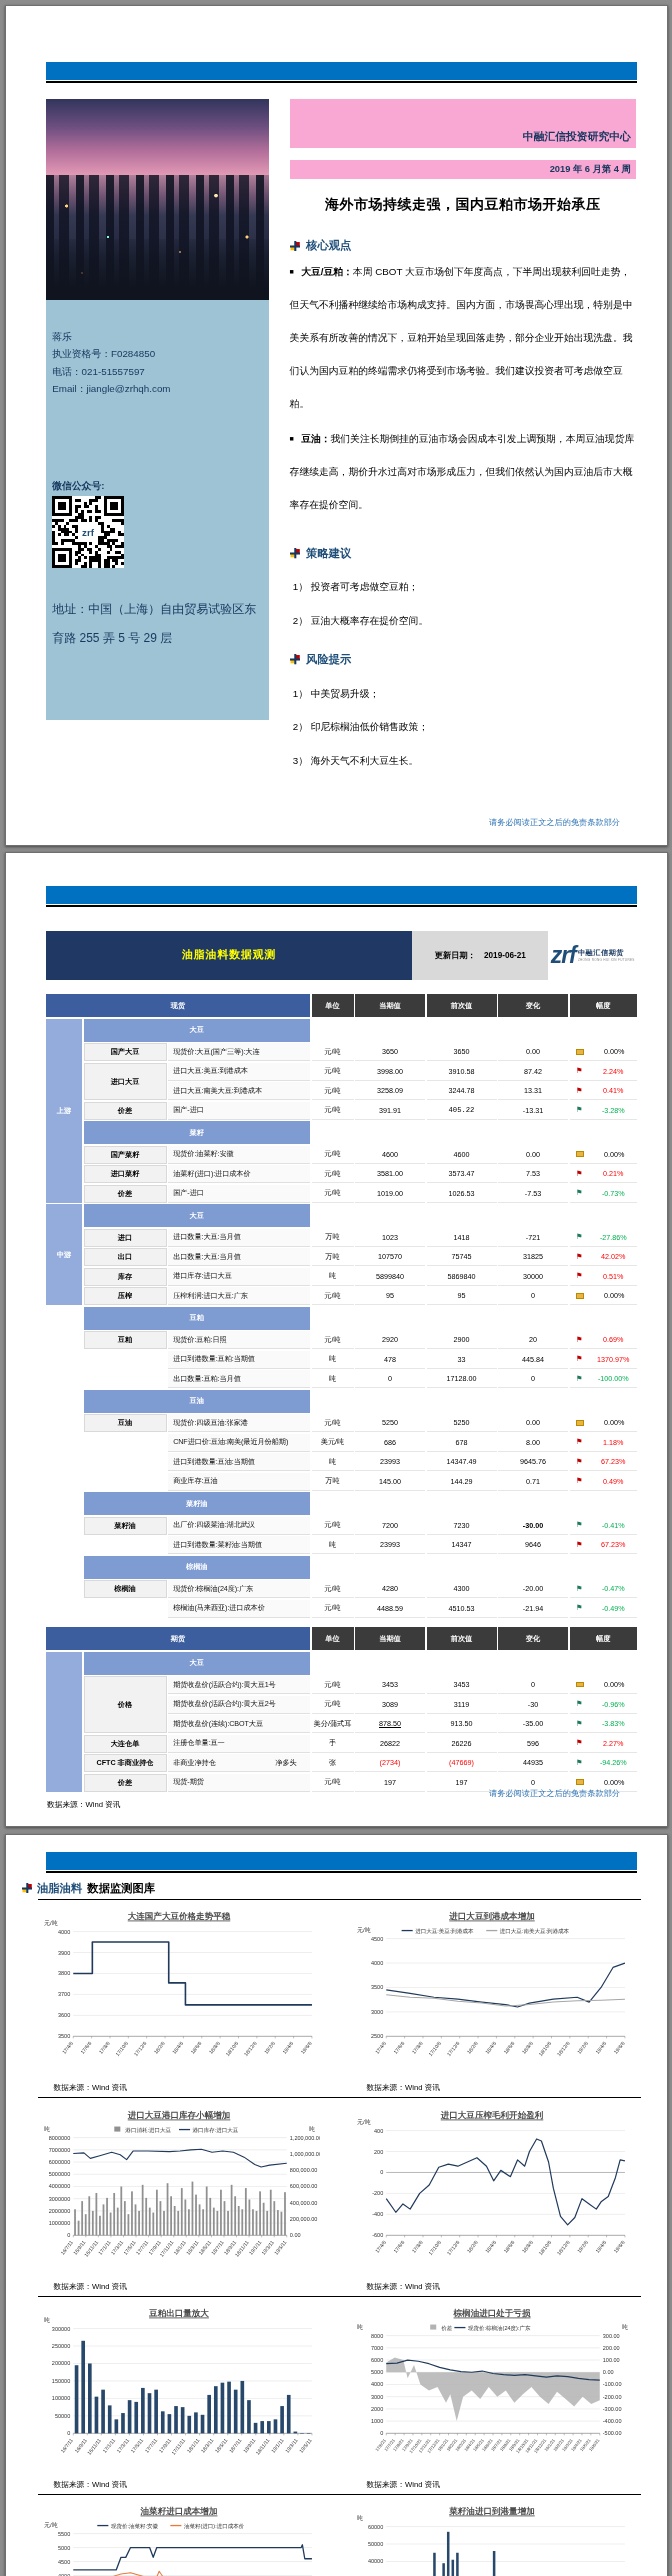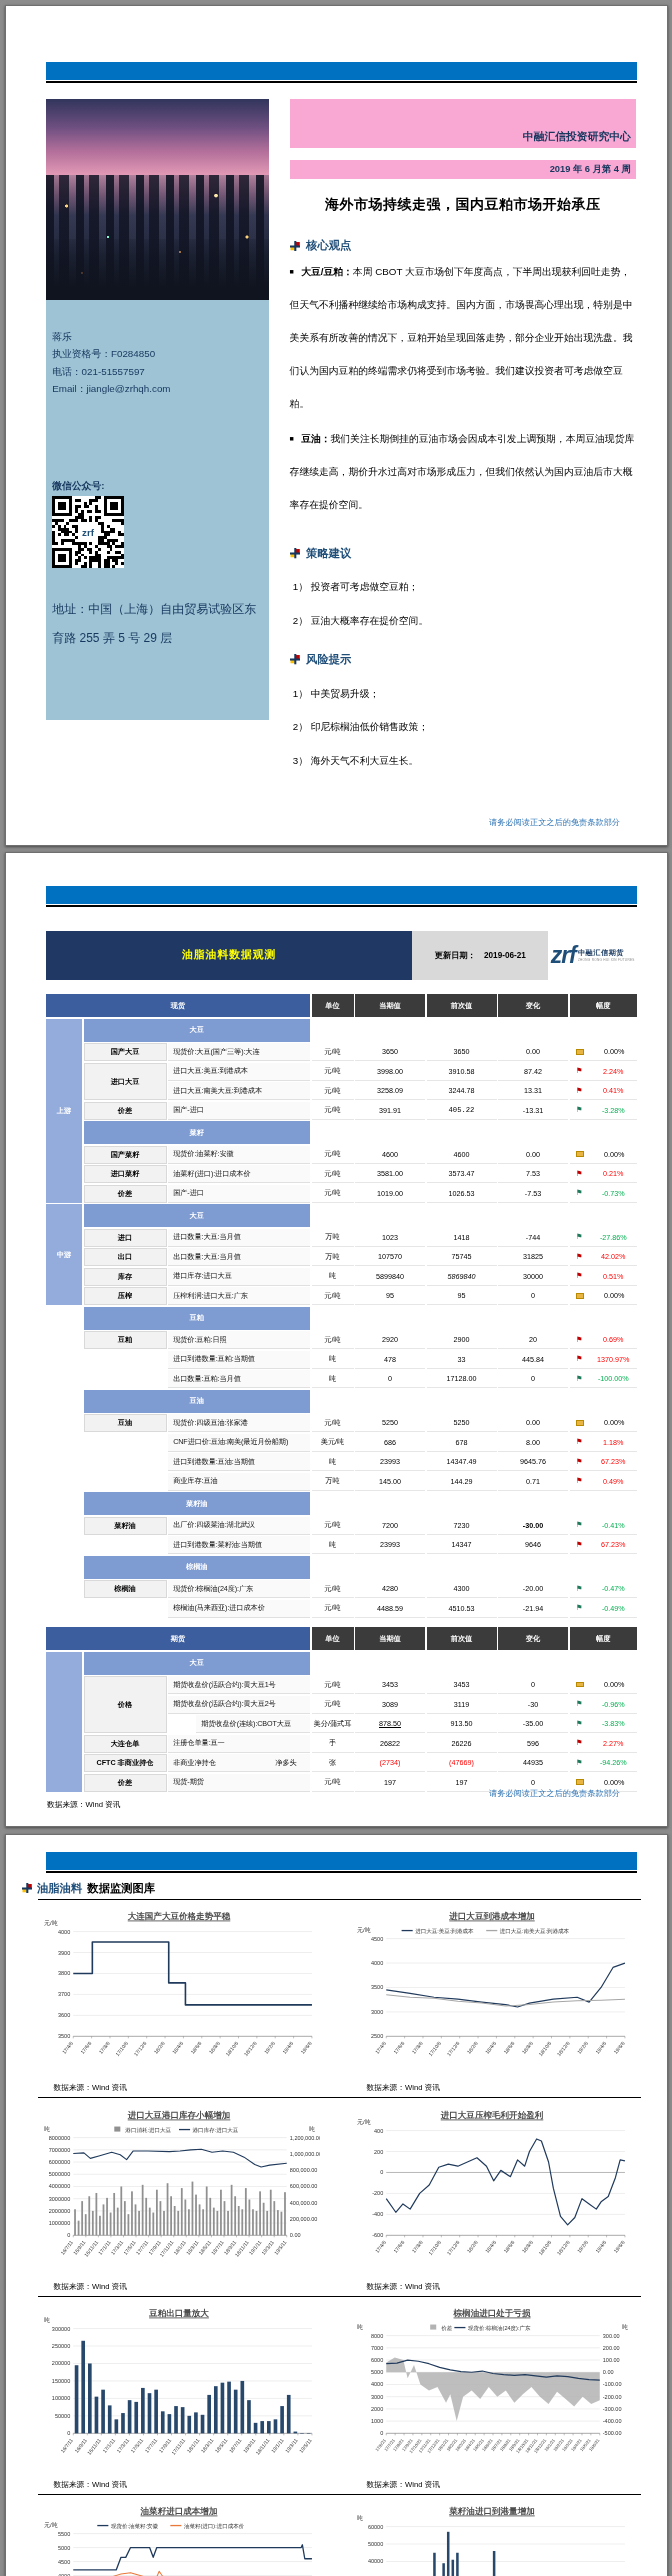--- a/index.html
+++ b/index.html
@@ -452,40 +452,40 @@
             <span class="flg dn">⚑</span>
             <span class="pct dn">-0.73%</span>
           </div>
           <div class="c g-band" style="grid-area: 11 / 1 / span 5;">中游</div>
           <div class="c s-band" style="grid-area: 11 / 2 / auto / span 2;">大豆</div>
           <div class="c lab" style="grid-area: 12 / 2;">进口</div>
           <div class="c desc" style="grid-area: 12 / 3;">进口数量:大豆:当月值</div>
           <div class="c unit" style="grid-area: 12 / 4;">万吨</div>
           <div class="c num" style="grid-area: 12 / 5;">1023</div>
           <div class="c num" style="grid-area: 12 / 6;">1418</div>
-          <div class="c num" style="grid-area: 12 / 7;">-744</div>
+          <div class="c num" style="grid-area: 12 / 7;">-721</div>
           <div class="c pctc" style="grid-area: 12 / 8;">
             <span class="flg dn">⚑</span>
             <span class="pct dn">-27.86%</span>
           </div>
           <div class="c lab" style="grid-area: 13 / 2;">出口</div>
           <div class="c desc" style="grid-area: 13 / 3;">出口数量:大豆:当月值</div>
           <div class="c unit" style="grid-area: 13 / 4;">万吨</div>
           <div class="c num" style="grid-area: 13 / 5;">107570</div>
           <div class="c num" style="grid-area: 13 / 6;">75745</div>
           <div class="c num" style="grid-area: 13 / 7;">31825</div>
           <div class="c pctc" style="grid-area: 13 / 8;">
             <span class="flg up">⚑</span>
             <span class="pct up">42.02%</span>
           </div>
           <div class="c lab" style="grid-area: 14 / 2;">库存</div>
           <div class="c desc" style="grid-area: 14 / 3;">港口库存:进口大豆</div>
           <div class="c unit" style="grid-area: 14 / 4;">吨</div>
           <div class="c num" style="grid-area: 14 / 5;">5899840</div>
-          <div class="c num" style="grid-area: 14 / 6; font-style: italic;">5869840</div>
+          <div class="c num" style="grid-area: 14 / 6;">5869840</div>
           <div class="c num" style="grid-area: 14 / 7;">30000</div>
           <div class="c pctc" style="grid-area: 14 / 8;">
             <span class="flg up">⚑</span>
             <span class="pct up">0.51%</span>
           </div>
           <div class="c lab" style="grid-area: 15 / 2;">压榨</div>
           <div class="c desc" style="grid-area: 15 / 3;">压榨利润:进口大豆:广东</div>
           <div class="c unit" style="grid-area: 15 / 4;">元/吨</div>
           <div class="c num" style="grid-area: 15 / 5;">95</div>
           <div class="c num" style="grid-area: 15 / 6;">95</div>
@@ -625,21 +625,21 @@
           </div>
           <div class="c desc" style="grid-area: 4 / 3;">期货收盘价(活跃合约):黄大豆2号</div>
           <div class="c unit" style="grid-area: 4 / 4;">元/吨</div>
           <div class="c num" style="grid-area: 4 / 5;">3089</div>
           <div class="c num" style="grid-area: 4 / 6;">3119</div>
           <div class="c num" style="grid-area: 4 / 7;">-30</div>
           <div class="c pctc" style="grid-area: 4 / 8;">
             <span class="flg dn">⚑</span>
             <span class="pct dn">-0.96%</span>
           </div>
-          <div class="c desc" style="grid-area: 5 / 3; margin-left: 28px;">期货收盘价(连续):CBOT大豆</div>
+          <div class="c desc" style="grid-area: 5 / 3;">期货收盘价(连续):CBOT大豆</div>
           <div class="c unit" style="grid-area: 5 / 4;">美分/蒲式耳</div>
           <div class="c num" style="grid-area: 5 / 5; text-decoration: underline;">878.50</div>
           <div class="c num" style="grid-area: 5 / 6;">913.50</div>
           <div class="c num" style="grid-area: 5 / 7;">-35.00</div>
           <div class="c pctc" style="grid-area: 5 / 8;">
             <span class="flg dn">⚑</span>
             <span class="pct dn">-3.83%</span>
           </div>
           <div class="c lab" style="grid-area: 6 / 2;">大连仓单</div>
           <div class="c desc" style="grid-area: 6 / 3;">注册仓单量:豆一</div>

